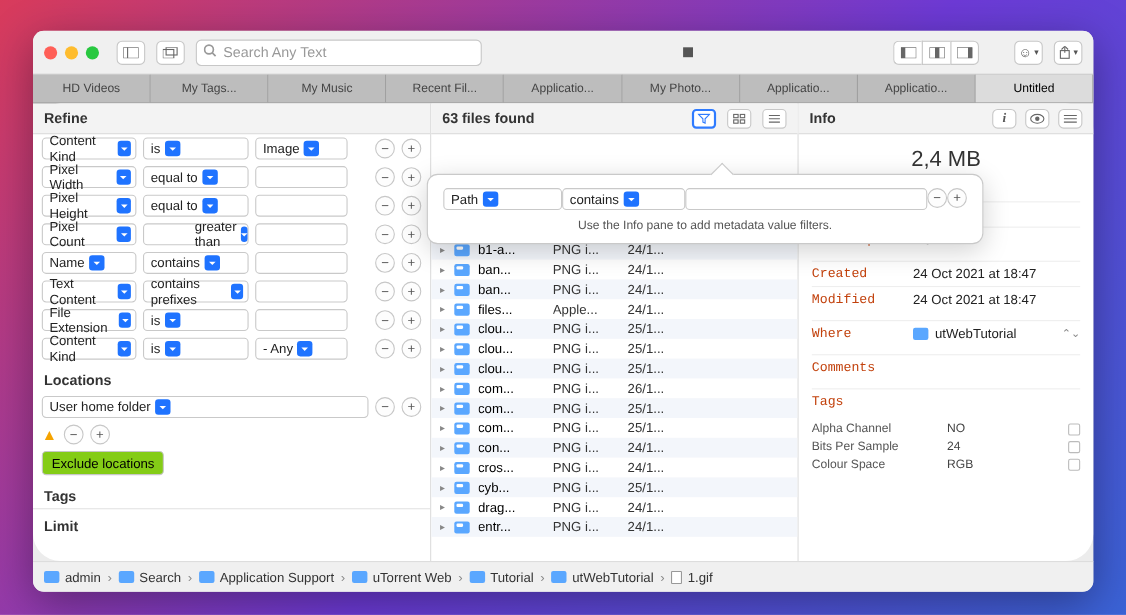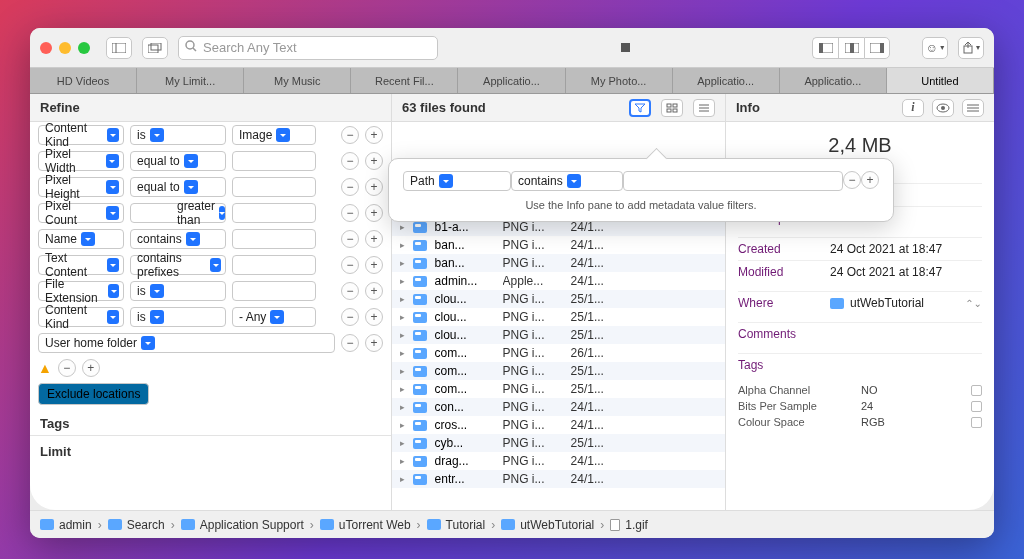--- a/index.html
+++ b/index.html
@@ -67,21 +67,21 @@
          display:inline-flex; align-items:center; padding:0 4px 0 6px; font-size:12px; color:#222;
          position:relative; }
   .sel .chev { width:14px; height:14px; margin-left:4px; background:#1f73ff; border-radius:3px;
                display:inline-flex; align-items:center; justify-content:center;}
   .sel .chev::after{content:"";border:3px solid transparent;border-top-color:#fff;border-bottom:none;margin-top:1px;}
   .txtin { height:20px; background:#fff; border:1px solid #c9c9c9; border-radius:4px; }
   .circ { width:18px; height:18px; border-radius:9px; border:1px solid #c7c7c7; background:#fdfdfd;
           display:inline-flex; align-items:center; justify-content:center; font-size:12px; color:#555;}
   .sect-label{font-size:13px;font-weight:bold;color:#333;padding:8px 10px 4px;}
   .loc-row{display:flex;align-items:center;gap:6px;padding:3px 8px;}
-  .pill{height:22px;border:1px solid #c7c7c7;border-radius:4px;background:#0369a1;padding:0 8px;font-size:12px;display:inline-flex;align-items:center;}
+  .pill{height:22px;border:1px solid #c7c7c7;border-radius:4px;background:#84cc16;padding:0 8px;font-size:12px;display:inline-flex;align-items:center;}
   .warn{color:#f5a300;font-size:14px;}
   
   .mid-head { height:28px; background:#f3f3f3; border-bottom:1px solid #ddd; display:flex; align-items:center;
               padding:0 10px; font-size:13px; font-weight:bold; color:#333; gap:10px;}
   .mid-head .spacer{flex:1;}
   .view-btn{width:22px;height:18px;border:1px solid #c7c7c7;border-radius:4px;background:#fff;display:inline-flex;align-items:center;justify-content:center;font-size:10px;color:#555;}
   .view-btn.active{border:2px solid #2f7bff;}
   .file-list{flex:1;overflow-y:auto;font-size:12px;}
   .file-row{display:flex;align-items:center;height:18px;padding:0 8px;gap:8px;}
   .file-row:nth-child(odd){background:#f3f6fb;}
@@ -96,21 +96,21 @@
   .pop-row{display:flex;align-items:flex-start;gap:0;}
   .pop-hint{text-align:center;font-size:11px;color:#555;margin-top:8px;}
   
   .info-head{height:28px;background:#f3f3f3;border-bottom:1px solid #ddd;display:flex;align-items:center;padding:0 10px;font-size:13px;font-weight:bold;color:#333;gap:8px;}
   .info-head .spacer{flex:1;}
   .info-body{padding:8px 12px;font-size:12px;color:#333;overflow-y:auto;}
   .big-size{text-align:center;font-size:20px;color:#333;margin:4px 0 0;}
   .big-ext{text-align:center;font-size:12px;color:#555;margin-bottom:12px;}
   .kv{display:flex;padding:4px 0;border-top:1px solid #eee;}
   .kv:first-of-type{border-top:1px solid #eee;}
-  .kv .k{width:92px;color:#701a75;}
+  .kv .k{width:92px;color:#c2410c;font-family:Liberation Mono, monospace;}
   .kv .v{flex:1;color:#222;}
   .where-folder{display:inline-flex;align-items:center;gap:6px;}
   .fold-ico{width:14px;height:11px;background:#5aa7ff;border-radius:2px;display:inline-block;}
   .ilist{margin-top:6px;}
   .irow{display:flex;align-items:center;padding:2px 0;font-size:11px;color:#444;}
   .irow .ik{flex:1;color:#555;}
   .irow .iv{width:110px;}
   .chk{width:11px;height:11px;border:1px solid #bbb;border-radius:2px;}
   
   .crumbs{height:28px;background:#f0f0f0;border-top:1px solid #ddd;display:flex;align-items:center;padding:0 10px;font-size:12px;gap:4px;overflow:hidden;}
@@ -187,21 +187,21 @@
           <rect x="2" y="4" width="8" height="7" fill="none" stroke="#666"></rect>
           <line x1="6" y1="0" x2="6" y2="6" stroke="#666"></line>
           <polyline points="3,3 6,0 9,3" fill="none" stroke="#666"></polyline>
         </svg>
         <span style="font-size:8px;margin-left:2px;">▾</span>
     </div>
   </div>
 
   <div class="tabs" id="tabs">
       <div class="tab">HD Videos</div>
-      <div class="tab">My Limit...</div>
+      <div class="tab">My Tags...</div>
       <div class="tab">My Music</div>
       <div class="tab">Recent Fil...</div>
       <div class="tab">Applicatio...</div>
       <div class="tab">My Photo...</div>
       <div class="tab">Applicatio...</div>
       <div class="tab">Applicatio...</div>
       <div class="tab active">Untitled</div>
     </div>
 
   <div class="main">
@@ -321,20 +321,21 @@
             </span>
             <span class="sel" style="width:84px;">
               <span>- Any</span>
               <span class="chev"></span>
             </span>
             <span style="flex:1"></span>
             <span class="circ">−</span>
             <span class="circ">+</span>
           </div>
         </div>
+      <div class="sect-label">Locations</div>
       <div id="loc-rows">
           <div class="loc-row">
             <span class="sel" style="flex:1;width:auto;">
               <span>User home folder</span>
               <span class="chev"></span>
             </span>
             <span class="circ">−</span>
             <span class="circ">+</span>
           </div>
           <div class="loc-row">
@@ -407,21 +408,21 @@
           <div class="file-row">
             <span style="color:#888;font-size:9px;">▸</span>
             <span class="ficon"></span>
             <span class="fname">ban...</span>
             <span class="fkind">PNG i...</span>
             <span class="fdate">24/1...</span>
           </div>
           <div class="file-row">
             <span style="color:#888;font-size:9px;">▸</span>
             <span class="ficon"></span>
-            <span class="fname">admin...</span>
+            <span class="fname">files...</span>
             <span class="fkind">Apple...</span>
             <span class="fdate">24/1...</span>
           </div>
           <div class="file-row">
             <span style="color:#888;font-size:9px;">▸</span>
             <span class="ficon"></span>
             <span class="fname">clou...</span>
             <span class="fkind">PNG i...</span>
             <span class="fdate">25/1...</span>
           </div>

